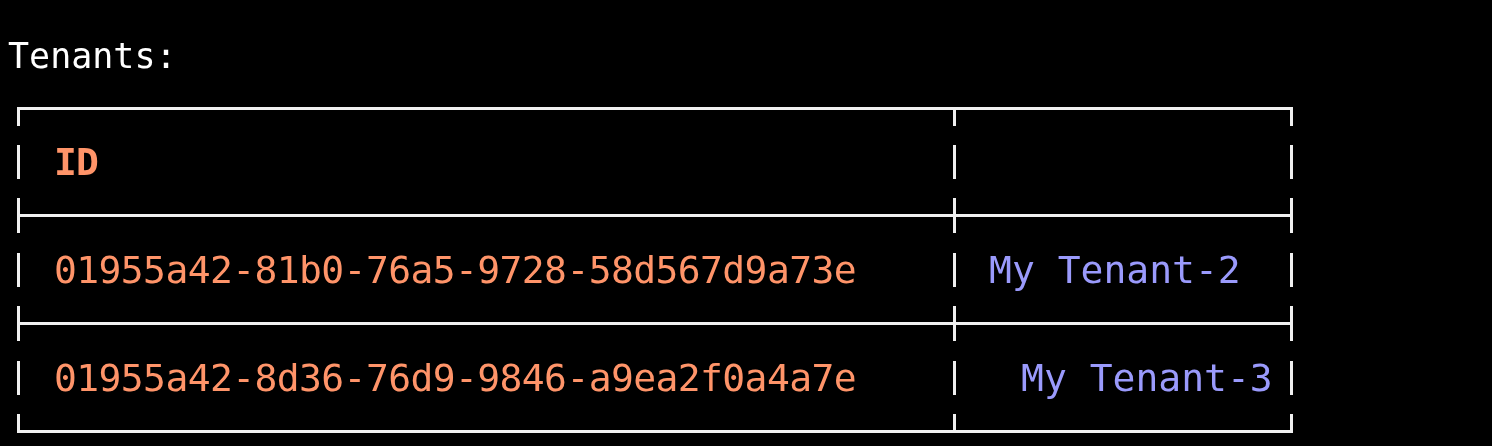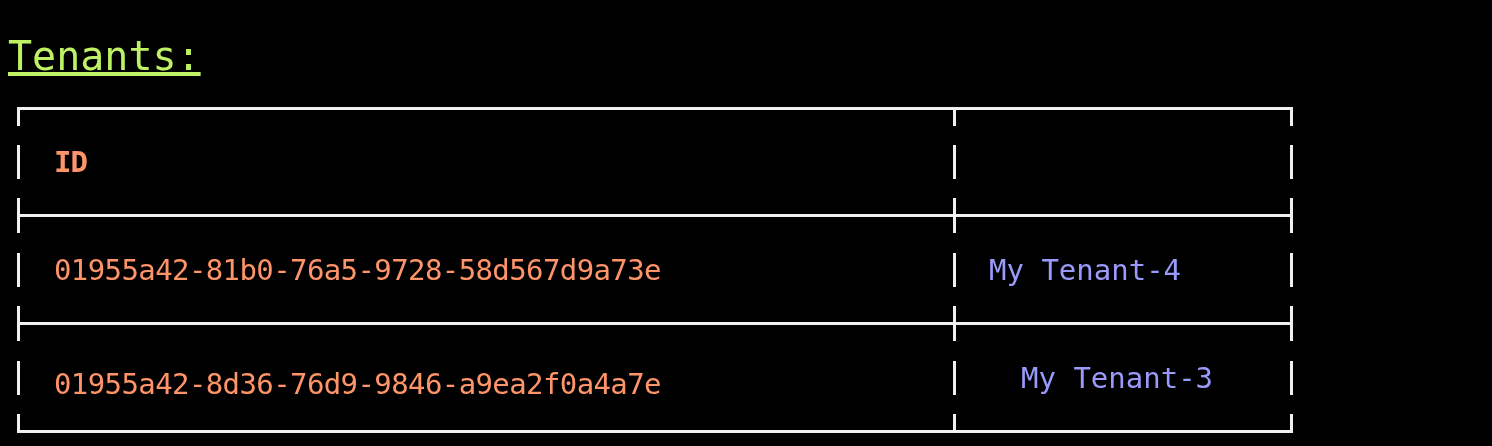--- a/index.html
+++ b/index.html
@@ -11,46 +11,45 @@
     width: 1492px;
     height: 446px;
     position: relative;
     overflow: hidden;
     font-family: "DejaVu Sans Mono", "Liberation Mono", monospace;
   }
   .title {
     position: absolute;
     left: 8px;
     top: 34px;
-    font-size: 40px;
+    font-size: 35px;
     line-height: 44px;
-    color: #bef264;
+    color: #ffffff;
     white-space: pre;
-    text-decoration: underline;
   }
   .frame {
     position: absolute;
     left: 17px;
     top: 107px;
     width: 1276px;
     height: 328px;
   }
   .hline {
     position: absolute;
     height: 3px;
     background: #f0f0f0;
   }
   .vline {
     position: absolute;
     width: 3px;
     background: #f0f0f0;
   }
   .cell {
     position: absolute;
-    font-size: 29px;
+    font-size: 38px;
     line-height: 44px;
     white-space: pre;
   }
   .hdr {
     font-weight: bold;
     color: #ff9469;
     letter-spacing: -1px;
   }
   .id {
     color: #ff9469;
@@ -92,17 +91,17 @@
   <div class="vline" style="left:1273px; top:38px; height:34px;"></div>
   <div class="vline" style="left:1273px; top:91px; height:35px;"></div>
   <div class="vline" style="left:1273px; top:146px; height:34px;"></div>
   <div class="vline" style="left:1273px; top:199px; height:35px;"></div>
   <div class="vline" style="left:1273px; top:254px; height:34px;"></div>
   <div class="vline" style="left:1273px; top:307px; height:19px;"></div>
 
   <div class="cell hdr" style="left:37px; top:33px;">ID</div>
 
   <div class="cell id" style="left:37px; top:141px;">01955a42-81b0-76a5-9728-58d567d9a73e</div>
-  <div class="cell name" style="left:972px; top:141px;">My Tenant-4</div>
+  <div class="cell name" style="left:972px; top:141px;">My Tenant-2</div>
 
-  <div class="cell id" style="left:37px; top:249px;margin-top:6px;">01955a42-8d36-76d9-9846-a9ea2f0a4a7e</div>
+  <div class="cell id" style="left:37px; top:249px;">01955a42-8d36-76d9-9846-a9ea2f0a4a7e</div>
   <div class="cell name" style="left:972px; top:249px;margin-left:32px;">My Tenant-3</div>
 </div>
 
 </body></html>

